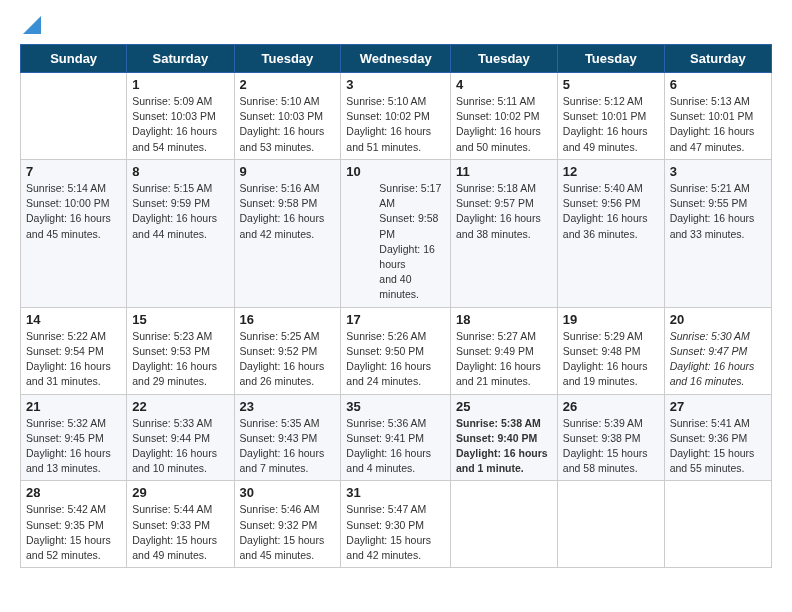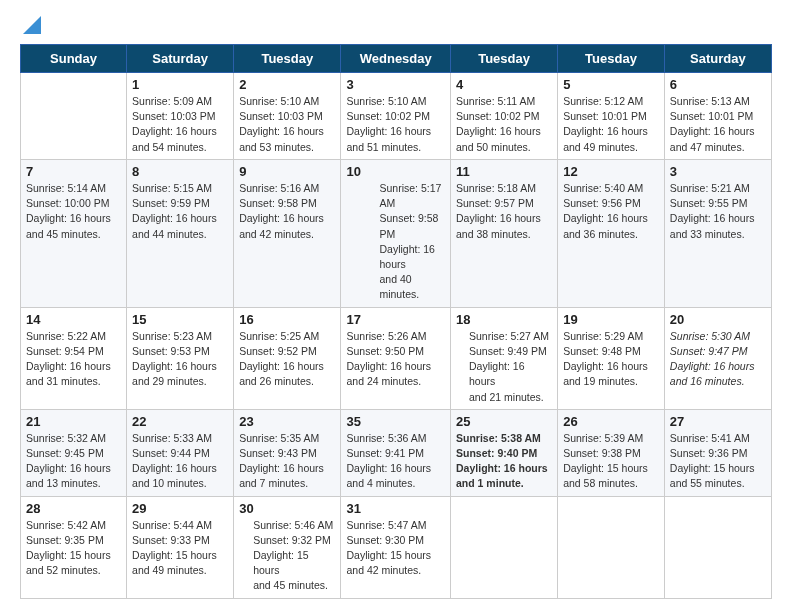--- a/index.html
+++ b/index.html
@@ -244,21 +244,21 @@
         </td>
         <td>
           <span class="day-number">17</span>
           <div class="day-info" style="white-space: pre-line;">Sunrise: 5:26 AM
 Sunset: 9:50 PM
 Daylight: 16 hours
 and 24 minutes.</div>
         </td>
         <td>
           <span class="day-number">18</span>
-          <div class="day-info" style="white-space: pre-line; margin-left: 13px;">Sunrise: 5:27 AM
+          <div class="day-info" style="white-space: pre-line;">Sunrise: 5:27 AM
 Sunset: 9:49 PM
 Daylight: 16 hours
 and 21 minutes.</div>
         </td>
         <td>
           <span class="day-number">19</span>
           <div class="day-info" style="white-space: pre-line;">Sunrise: 5:29 AM
 Sunset: 9:48 PM
 Daylight: 16 hours
 and 19 minutes.</div>
@@ -332,21 +332,21 @@
         </td>
         <td>
           <span class="day-number">29</span>
           <div class="day-info" style="white-space: pre-line;">Sunrise: 5:44 AM
 Sunset: 9:33 PM
 Daylight: 15 hours
 and 49 minutes.</div>
         </td>
         <td>
           <span class="day-number">30</span>
-          <div class="day-info" style="white-space: pre-line; margin-left: 14px;">Sunrise: 5:46 AM
+          <div class="day-info" style="white-space: pre-line;">Sunrise: 5:46 AM
 Sunset: 9:32 PM
 Daylight: 15 hours
 and 45 minutes.</div>
         </td>
         <td>
           <span class="day-number">31</span>
           <div class="day-info" style="white-space: pre-line;">Sunrise: 5:47 AM
 Sunset: 9:30 PM
 Daylight: 15 hours
 and 42 minutes.</div>

